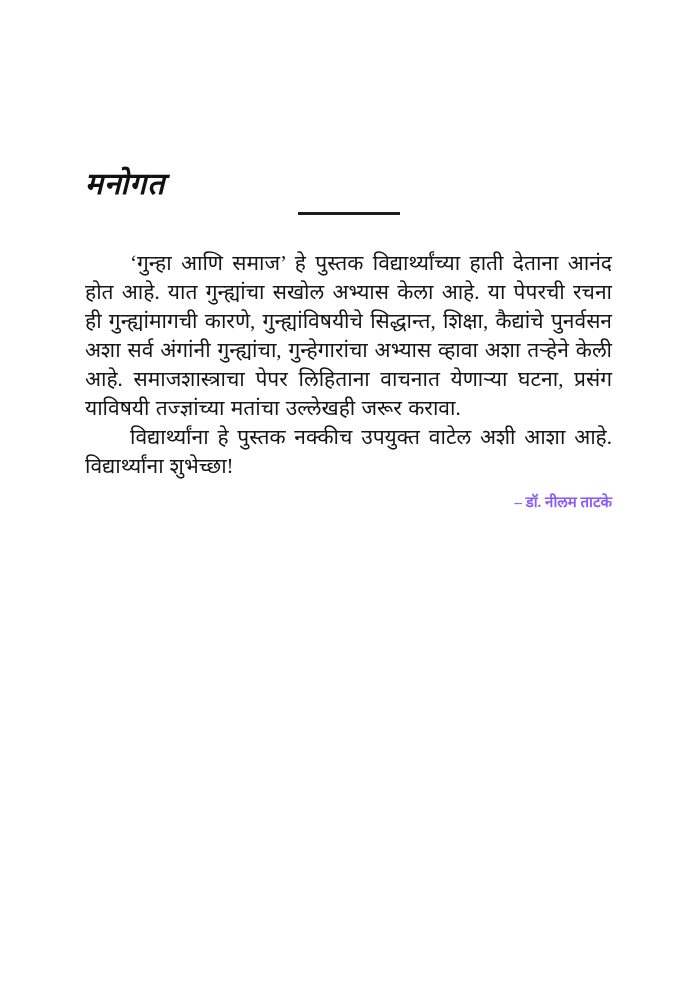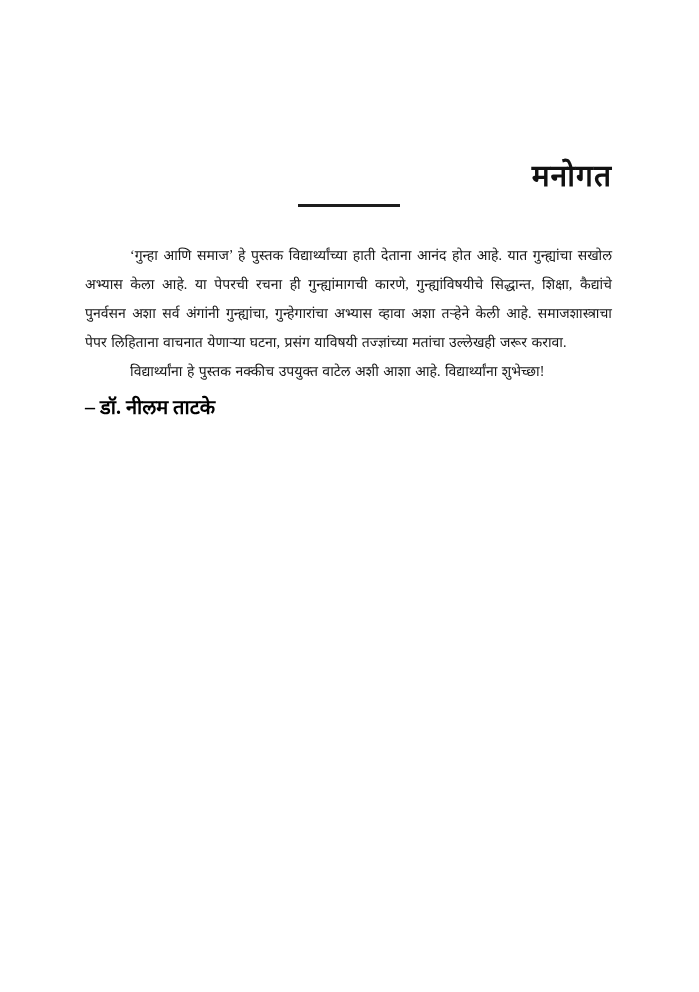--- a/index.html
+++ b/index.html
@@ -12,53 +12,54 @@
     width: 699px;
     height: 992px;
     margin: 0 auto;
     background: #ffffff;
     color: #1a1a1a;
     font-family: "Liberation Serif", "DejaVu Serif", serif;
     box-sizing: border-box;
     padding: 150px 87px 0 85px;
   }
   .title-wrap {
-    text-align: right;
-    margin: 4px 0 34px 0;
+    text-align: left;
+    margin: 12px 0 34px 0;
+    font-style: italic;
   }
   .title-wrap h1 {
     display: inline-block;
     margin: 0;
     font-size: 30px;
     font-weight: 700;
     letter-spacing: 1px;
     color: #111;
   }
   .title-rule {
     width: 102px;
     height: 2.5px;
     background: #1c1c1c;
     margin: 9px auto 0 auto;
   }
   .body-text p {
     margin: 0;
-    font-size: 14px;
+    font-size: 21px;
     line-height: 29px;
     text-align: justify;
     text-indent: 45px;
     color: #161616;
     word-spacing: 1px;
   }
   .signature {
     margin-top: 7px;
-    font-size: 20px;
+    font-size: 15px;
     line-height: 29px;
     font-weight: 700;
-    text-align: left;
-    color: #000000;
+    text-align: right;
+    color: #8b5cf6;
   }
 </style>
 </head>
 <body>
 
 <div class="page">
 
   <div class="title-wrap">
     <h1>मनोगत</h1>
     <div class="title-rule"></div>

